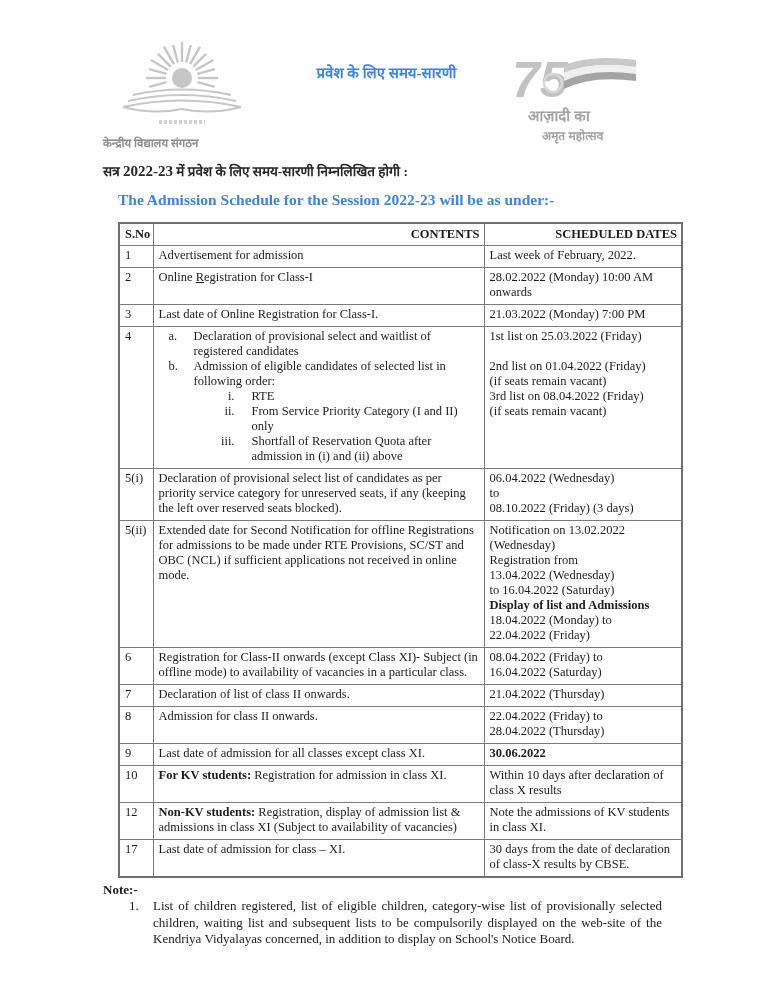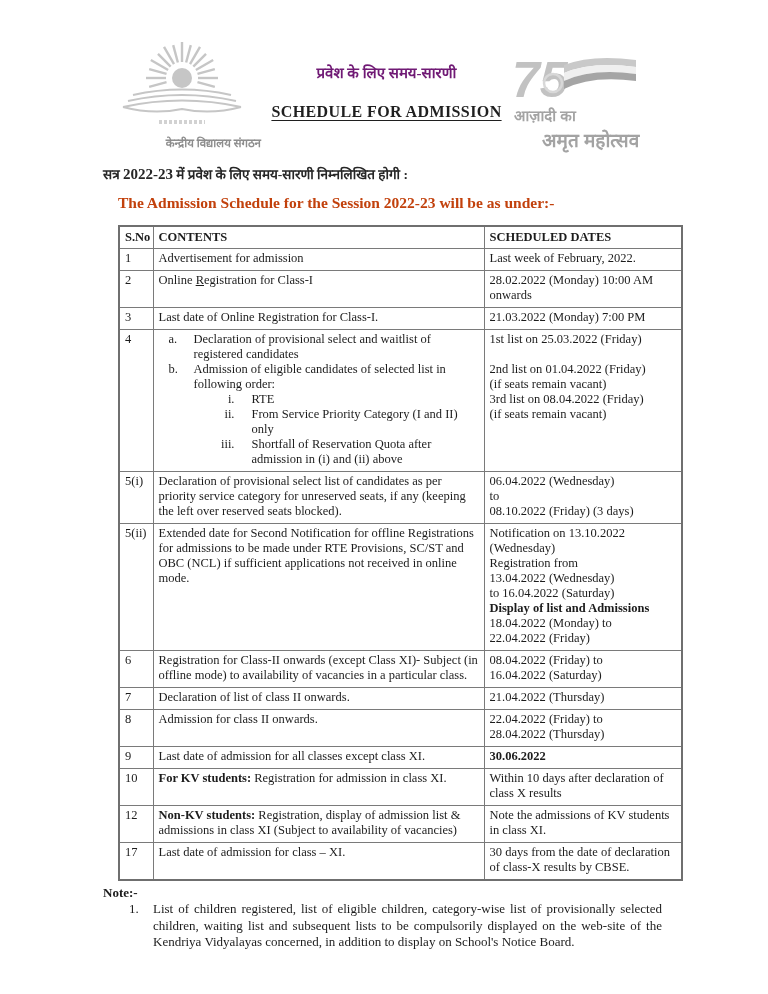--- a/index.html
+++ b/index.html
@@ -2,44 +2,44 @@
 <html><head>
 <meta charset="utf-8">
 <style>
   * { margin:0; padding:0; box-sizing:border-box; }
   html,body { width:768px; height:994px; background:#ffffff; overflow:hidden; }
   body { font-family:"Liberation Serif", "DejaVu Serif", serif; color:#1f1f1f; }
   .page { width:768px; height:994px; padding:34px 106px 0 103px; position:relative; }
 
   
   .doc-header { display:flex; align-items:flex-start; }
-  .logo-left { width:158px; text-align:right; flex:none; }
+  .logo-left { width:158px; text-align:left; flex:none; }
   .logo-left svg { display:block; margin:0 auto; }
   .logo-caption { font-size:11.5px; font-weight:bold; color:#8d8d8d; margin-top:1px; }
   .title-block { flex:1; text-align:center; padding-top:28px; }
-  .title-hindi { font-size:15px; font-weight:bold; color:#701a75; }
+  .title-hindi { font-size:15px; font-weight:bold; color:#3b82f6; }
   .title-english { font-size:16px; font-weight:bold; letter-spacing:0.4px; margin-top:21px;
                    text-decoration:underline; text-underline-offset:3px; }
   .logo-right { width:150px; flex:none; padding-top:15px; color:#a3a3a3; }
-  .azadi-line1 { font-size:15px; font-weight:bold; margin-top:-6px; margin-left:2px;
+  .azadi-line1 { font-size:15px; font-weight:bold; margin-top:-6px; margin-left:16px;
                  font-family:"Liberation Sans", sans-serif; }
-  .azadi-line2 { font-size:19px; font-weight:bold; margin-left:30px; margin-top:2px;
+  .azadi-line2 { font-size:12px; font-weight:bold; margin-left:30px; margin-top:2px;
                  font-family:"Liberation Sans", sans-serif; }
 
   
   .intro-hindi { margin-top:12px; font-size:13.5px; font-weight:bold; color:#262626; }
   .intro-hindi .seg-big { font-size:15px; }
-  .intro-english { margin-top:11px; margin-left:15px; font-size:15.5px; font-weight:bold; color:#c2410c; }
+  .intro-english { margin-top:11px; margin-left:15px; font-size:15.5px; font-weight:bold; color:#3b82f6; }
 
   
   table.schedule { margin-top:13px; margin-left:15px; width:541px; border-collapse:collapse;
                    table-layout:fixed; font-size:12.5px; line-height:1.2; color:#1c1c1c;
                    border:2px solid #6f6f6f; }
   table.schedule th, table.schedule td { border:1px solid #7a7a7a; vertical-align:top; }
-  table.schedule th { text-align:left; font-weight:bold; padding:3px 4px 3px 5px; font-size:12.5px; }
+  table.schedule th { text-align:right; font-weight:bold; padding:3px 4px 3px 5px; font-size:12.5px; }
   table.schedule td { padding:2px 4px 4px 5px; }
   .col-sno { width:34px; }
   .col-contents { width:331px; }
   .col-dates { width:198px; }
   .date-line { min-height:15px; }
   .ci-row { display:flex; }
   .ci-row.lvl1 { padding-left:10px; }
   .ci-row.lvl1 .ci-label { flex:0 0 25px; }
   .ci-row.lvl2 { padding-left:46px; }
   .ci-row.lvl2 .ci-label { flex:0 0 47px; padding-right:17px; text-align:right; }
@@ -85,21 +85,20 @@
           <path d="M6 73 Q65 60 124 73"></path>
           <path d="M6 73 Q36 81 65 75 Q94 81 124 73"></path>
         </g>
         <line x1="42" y1="88" x2="88" y2="88" stroke="#d2d2d2" stroke-width="4" stroke-dasharray="3 2"></line>
       </svg>
       <div class="logo-caption">केन्द्रीय विद्यालय संगठन</div>
     </div>
 
     <div class="title-block">
       <div class="title-hindi">प्रवेश के लिए समय-सारणी</div>
-      <div class="title-english">SCHEDULE FOR ADMISSION</div>
     </div>
 
     <div class="logo-right">
       <svg width="128" height="58" viewBox="0 0 128 58">
         <text x="0" y="48" font-family="Liberation Sans, sans-serif" font-size="50" font-weight="bold" font-style="italic" fill="#c2c2c2">75</text>
         <circle cx="41" cy="34" r="9" fill="none" stroke="#d8d8d8" stroke-width="2.5"></circle>
         <path d="M52 16 Q80 5 124 11 L124 18 Q80 12 52 24 Z" fill="#c9c9c9"></path>
         <path d="M52 24 Q80 12 124 18 L124 25 Q80 19 52 32 Z" fill="#efefef"></path>
         <path d="M52 32 Q80 19 124 25 L124 32 Q80 26 52 40 Z" fill="#a5a5a5"></path>
       </svg>
@@ -186,21 +185,21 @@
           <td class="col-dates">
             <div class="date-line"><span>06.04.2022 (Wednesday)</span></div>
             <div class="date-line"><span>to</span></div>
             <div class="date-line"><span>08.10.2022 (Friday) (3 days)</span></div>
           </td>
         </tr>
         <tr>
           <td class="col-sno">5(ii)</td>
           <td class="col-contents"><span>Extended date for Second Notification for offline Registrations for admissions to be made under RTE Provisions, SC/ST and OBC (NCL) if sufficient applications not received in online mode.</span></td>
           <td class="col-dates">
-            <div class="date-line"><span>Notification on 13.10.2022</span></div>
+            <div class="date-line"><span>Notification on 13.02.2022</span></div>
             <div class="date-line"><span>(Wednesday)</span></div>
             <div class="date-line"><span>Registration from</span></div>
             <div class="date-line"><span>13.04.2022 (Wednesday)</span></div>
             <div class="date-line"><span>to 16.04.2022 (Saturday)</span></div>
             <div class="date-line"><b>Display of list and Admissions</b></div>
             <div class="date-line"><span>18.04.2022 (Monday) to</span></div>
             <div class="date-line"><span>22.04.2022 (Friday)</span></div>
           </td>
         </tr>
         <tr>

